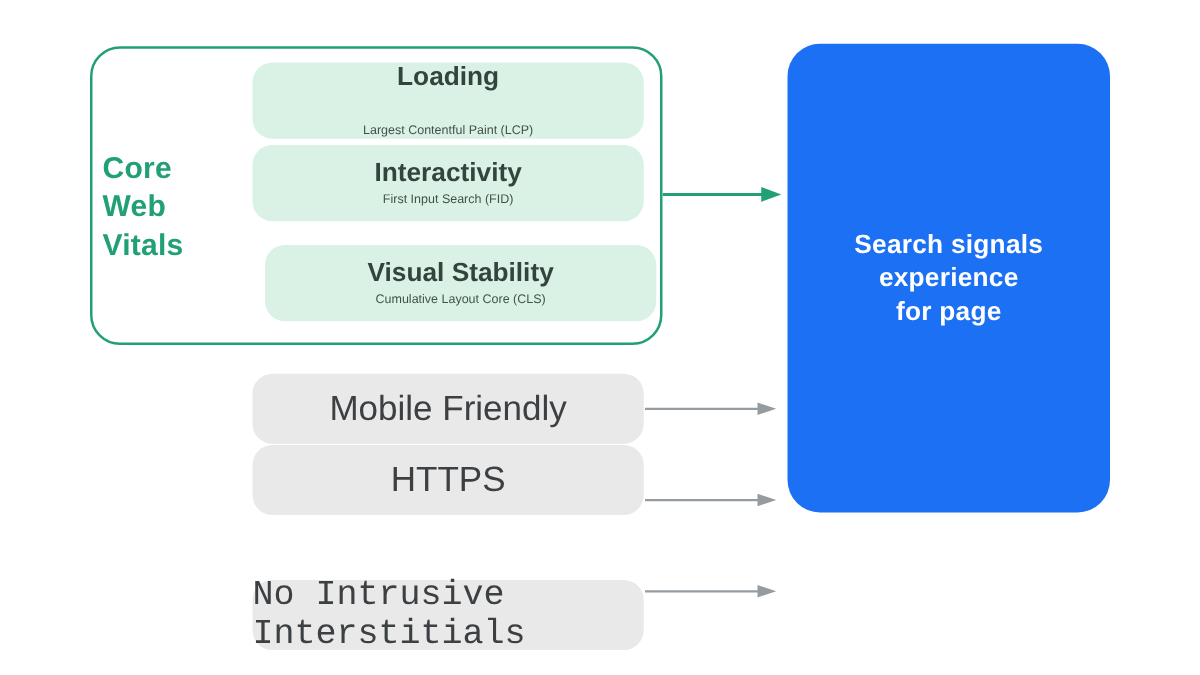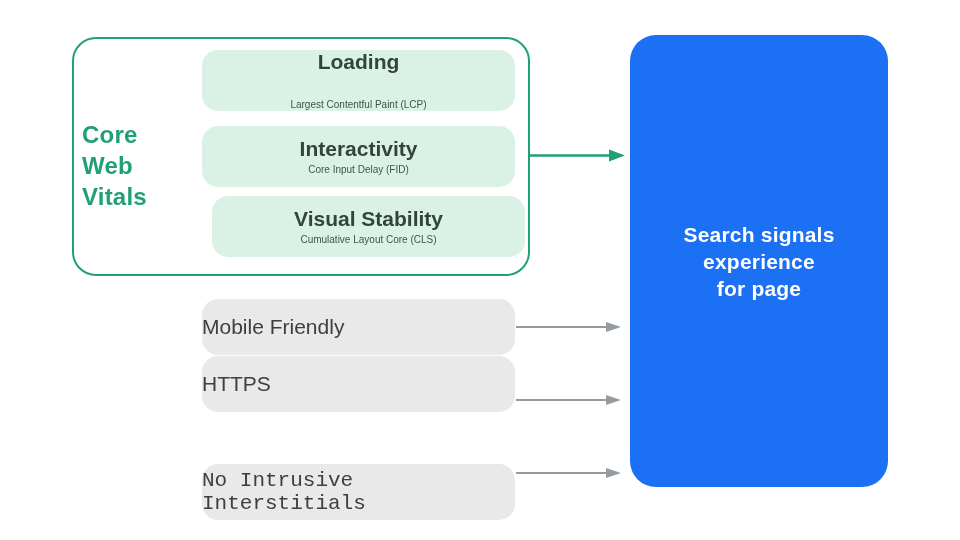--- a/index.html
+++ b/index.html
@@ -52,21 +52,21 @@
     width: 313px; height: 61px;
     background: var(--c-green-light);
     border-radius: 16px;
     display: flex;
     flex-direction: column;
     align-items: center;
     justify-content: center;
     text-align: center;
   }
   .metric-card.m0 { top: 50px; gap: 22px; }
-  .metric-card.m1 { top: 126px; }
+  .metric-card.m1 { top: 116px; }
   .metric-card.m2 { top: 196px; margin-left: 10px; }
   .metric-title {
     color: var(--c-green-title);
     font-size: 21px;
     font-weight: 600;
     line-height: 25px;
   }
   .metric-subtitle {
     color: var(--c-green-title);
     font-size: 10px;
@@ -77,40 +77,40 @@
 
   
   .signal-pill {
     position: absolute;
     left: 202px;
     width: 313px; height: 56px;
     background: var(--c-gray-box);
     border-radius: 16px;
     display: flex;
     align-items: center;
-    justify-content: flex-start;
+    justify-content: center;
     color: var(--c-gray-text);
-    font-size: 21px;
+    font-size: 28px;
     font-weight: 500;
   }
   .signal-pill.s0 { top: 299px; }
   .signal-pill.s1 { top: 356px; }
   .signal-pill.s2 { top: 464px; font-family: Liberation Mono, monospace; }
 
   
   .arrow { position: absolute; display: block; }
   .arrow svg { display: block; }
   .arrow-green { color: var(--c-green); }
   .arrow-gray  { color: var(--c-gray-arrow); }
 
   
   .result-panel {
     position: absolute;
     left: 630px; top: 35px;
-    width: 258px; height: 452px;
+    width: 258px; height: 375px;
     background: var(--c-blue);
     border-radius: 26px;
     display: flex;
     align-items: center;
     justify-content: center;
   }
   .result-label {
     color: var(--c-white);
     text-align: center;
     font-size: 21px;
@@ -131,21 +131,21 @@
     <div>Web</div>
     <div>Vitals</div>
   </div>
 
   <div class="metric-card m0">
     <div class="metric-title">Loading</div>
     <div class="metric-subtitle">Largest Contentful Paint (LCP)</div>
   </div>
   <div class="metric-card m1">
     <div class="metric-title">Interactivity</div>
-    <div class="metric-subtitle">Core Input Delay (FID)</div>
+    <div class="metric-subtitle">First Input Search (FID)</div>
   </div>
   <div class="metric-card m2">
     <div class="metric-title">Visual Stability</div>
     <div class="metric-subtitle">Cumulative Layout Core (CLS)</div>
   </div>
 
   <div class="arrow arrow-green" style="left:530px; top:147px;">
     <svg width="96" height="17" viewBox="0 0 96 17" aria-hidden="true">
       <line x1="0" y1="8.5" x2="82" y2="8.5" stroke="currentColor" stroke-width="2.4"></line>
       <polygon points="79,2.5 95,8.5 79,14.5" fill="currentColor"></polygon>

